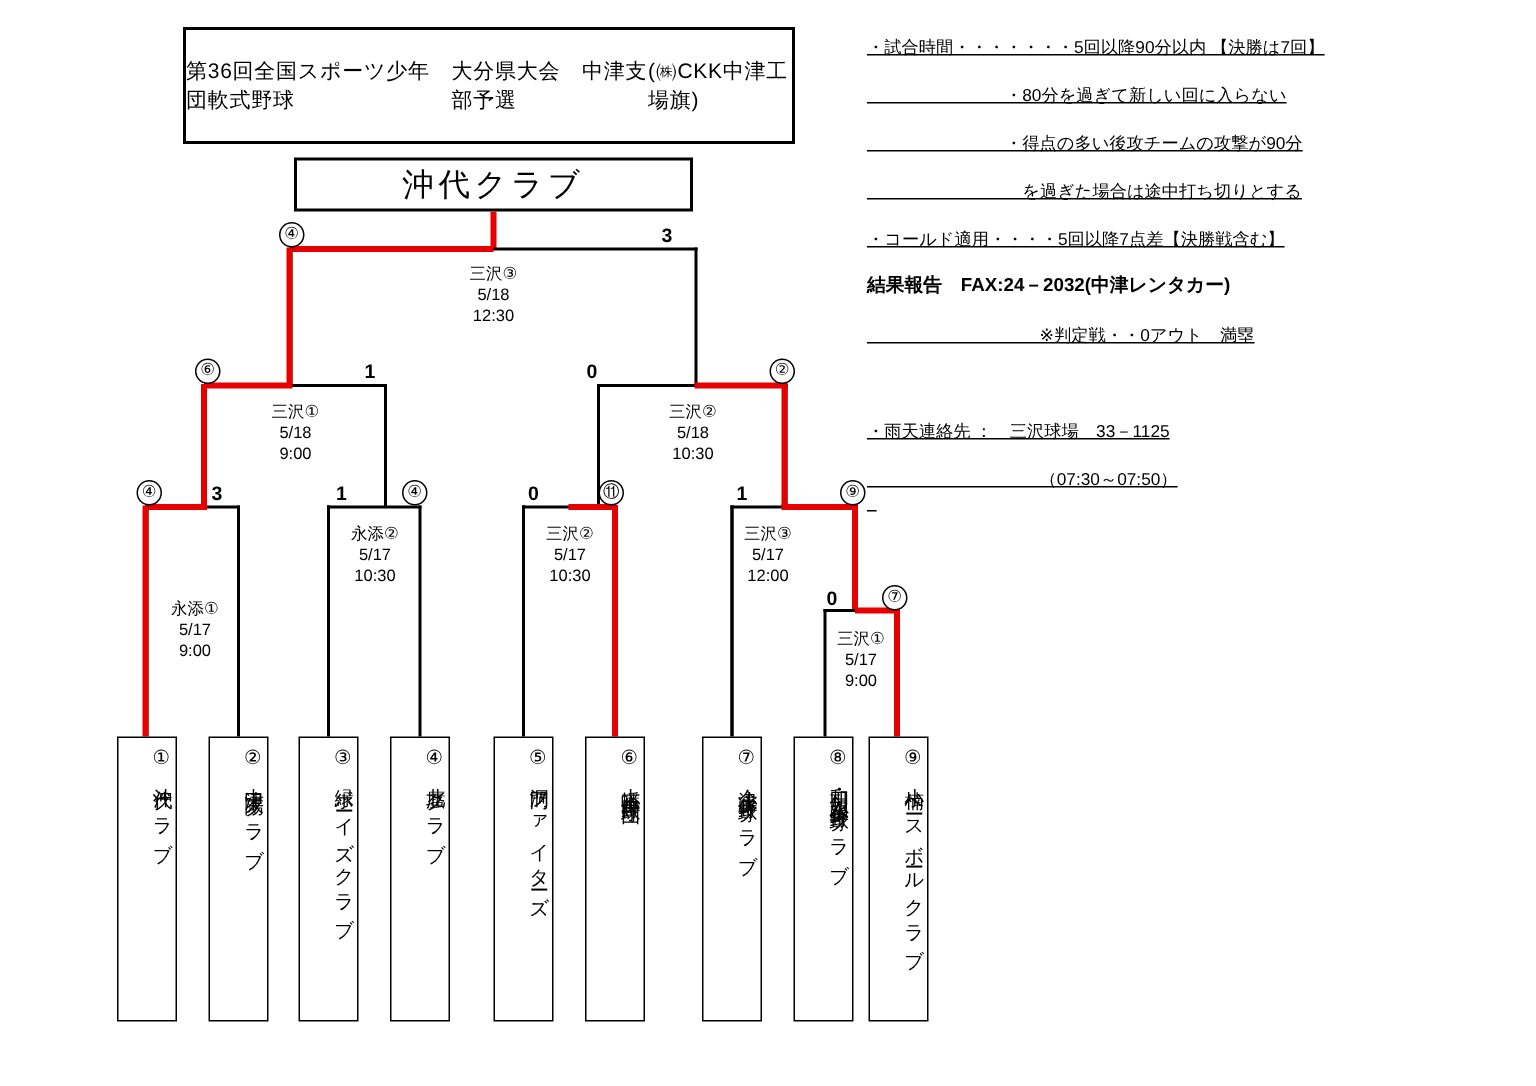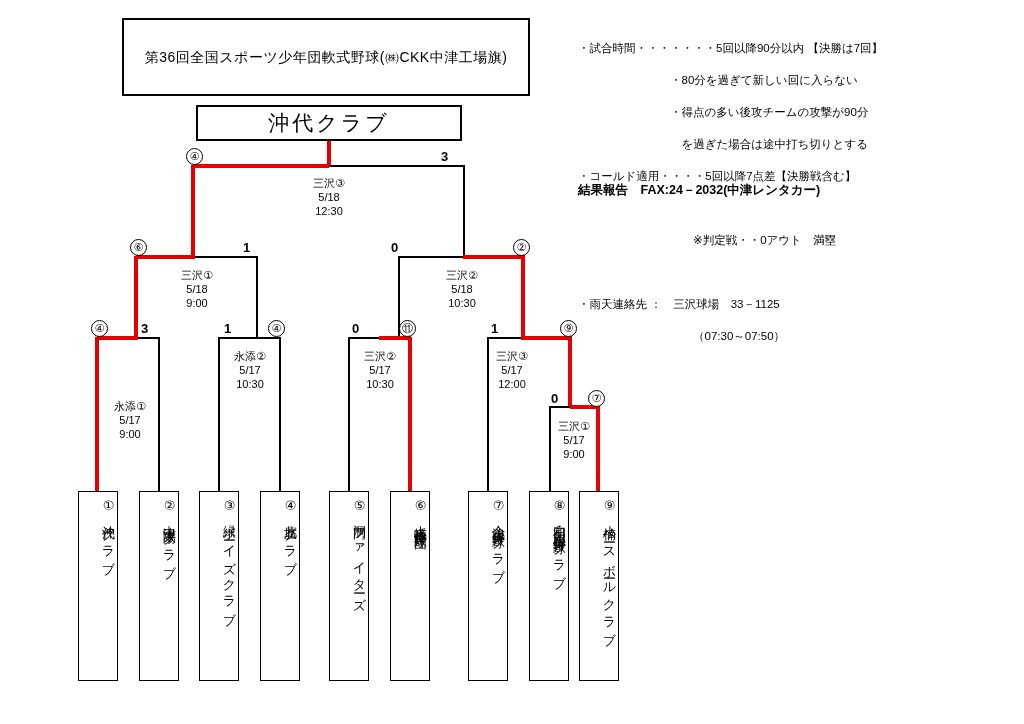--- a/index.html
+++ b/index.html
@@ -21,28 +21,29 @@
   .notes{position:absolute;font-size:11.5px;line-height:16px;white-space:pre;}
   .notes-b{position:absolute;font-size:12.5px;font-weight:bold;white-space:pre;text-align:center;}
 </style>
 </head>
 <body>
 
 <div id="root">
 
   <div class="title-box abs" style="left:122px;top:18px;width:408px;height:78px;">
     <div class="title-line">第36回全国スポーツ少年団軟式野球</div>
+    <div class="title-line">大分県大会　中津支部予選</div>
     <div class="title-line">(㈱CKK中津工場旗)</div>
   </div>
 
   <div class="champ-box abs" style="left:196px;top:105px;width:266px;height:36px;">
     <span>沖代クラブ</span>
   </div>
 
-  <div class="notes" style="left:578px;top:24px;width:430px;">
+  <div class="notes" style="left:578px;top:8px;width:430px;text-decoration:underline;">
 <span>・試合時間・・・・・・・5回以降90分以内 【決勝は7回】</span><br>
 <span>　　　　　　　　・80分を過ぎて新しい回に入らない</span><br>
 <span>　　　　　　　　・得点の多い後攻チームの攻撃が90分</span><br>
 <span>　　　　　　　　　を過ぎた場合は途中打ち切りとする</span><br>
 <span>・コールド適用・・・・5回以降7点差【決勝戦含む】</span><br>
 <br>
 <span>　　　　　　　　　　※判定戦・・0アウト　満塁</span><br>
 <br>
 <span>・雨天連絡先 ：　三沢球場　33－1125</span><br>
 <span>　　　　　　　　　　（07:30～07:50）</span>

